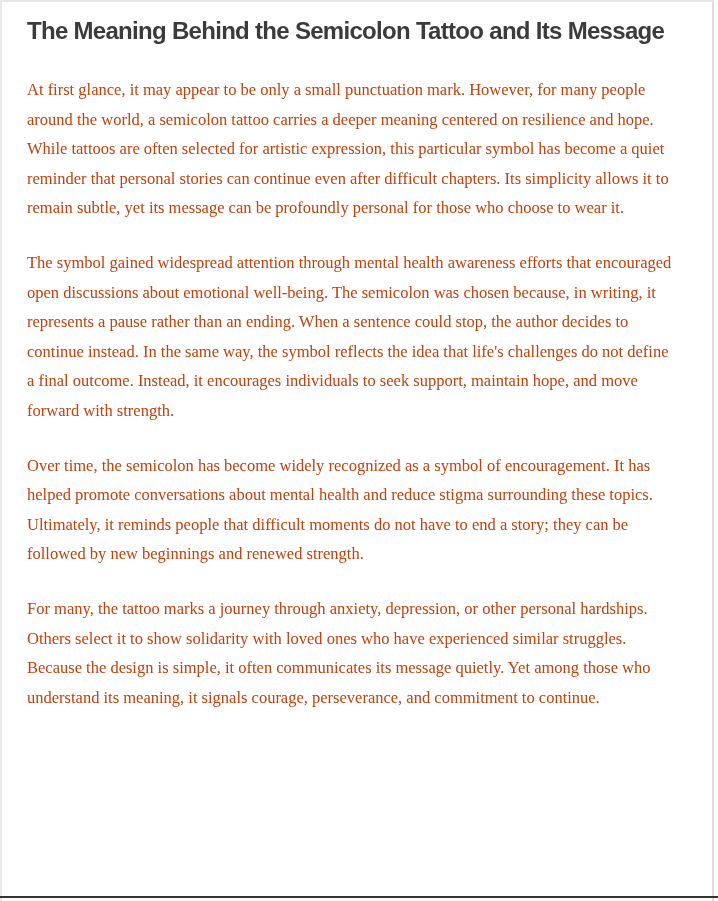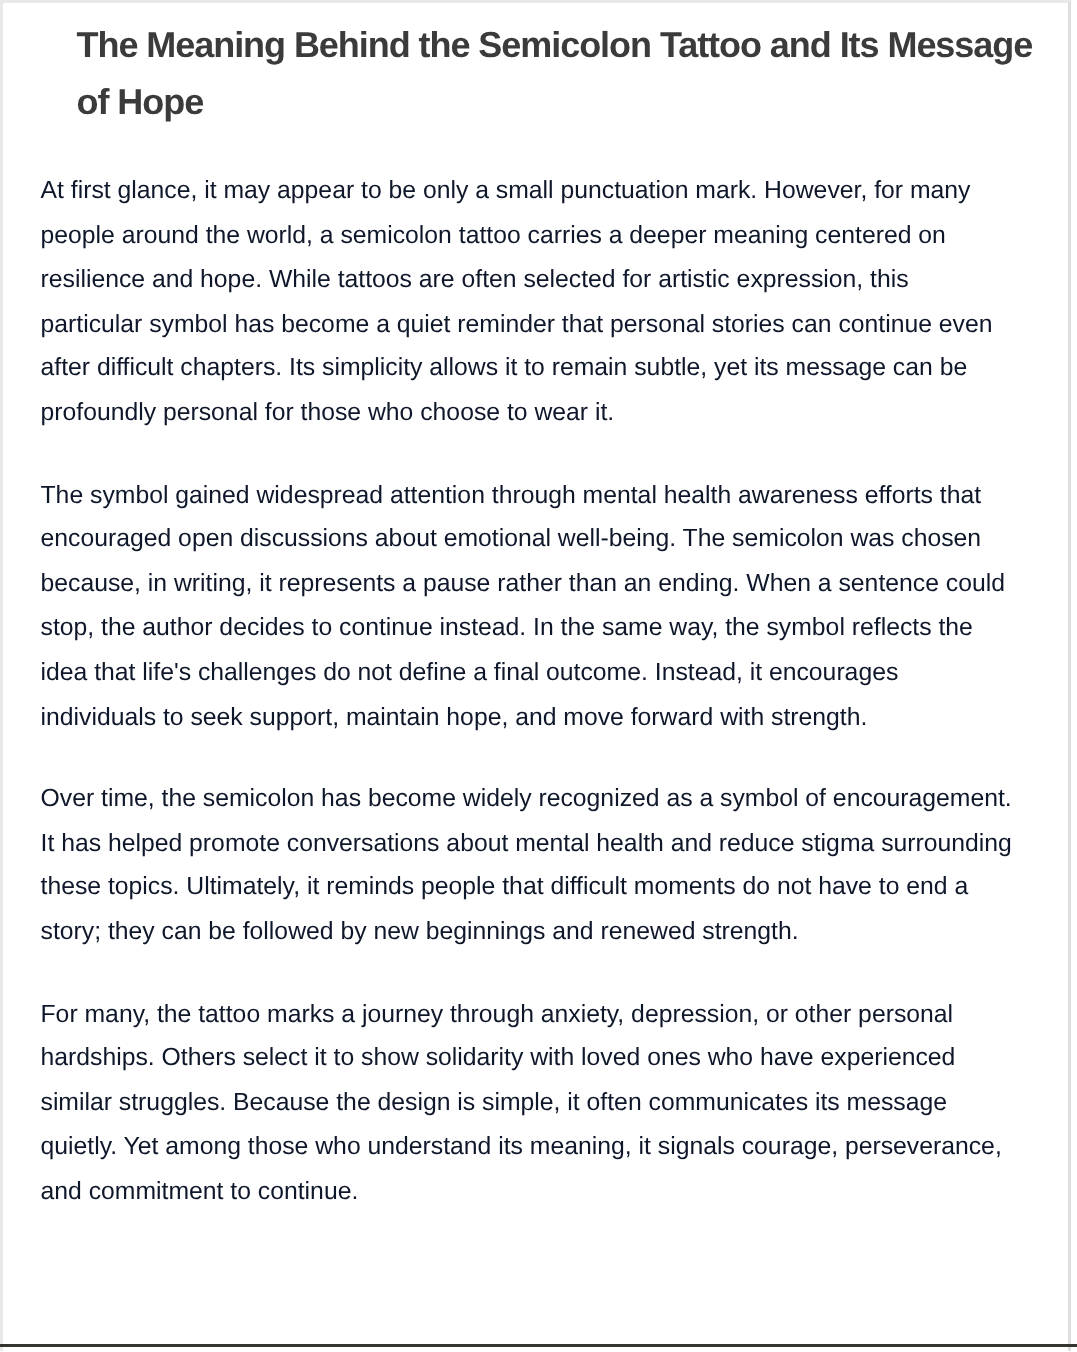--- a/index.html
+++ b/index.html
@@ -41,41 +41,40 @@
     padding: 0;
     font-size: 24px;
     font-weight: 700;
     line-height: 38px;
     letter-spacing: -0.7px;
     color: #3b3b3b;
   }
   h1.title .title-line {
     display: block;
     white-space: nowrap;
-    margin-left: 24px;
   }
   .article p {
     margin: 0 16px 25px 0;
     width: 650px;
     font-size: 16.5px;
     line-height: 29.6px;
     letter-spacing: 0;
-    color: #0f172a;
+    color: #c2410c;
+    font-family: Liberation Serif, serif;
   }
 </style>
 </head>
 <body>
 
 <div class="page">
   <div class="frame"></div>
 
   <div class="content">
     <h1 class="title">
       <span class="title-line">The Meaning Behind the Semicolon Tattoo and Its Message</span>
-      <span class="title-line">of Hope</span>
     </h1>
 
     <div class="article">
       <p>At first glance, it may appear to be only a small punctuation mark. However, for many people around the world, a semicolon tattoo carries a deeper meaning centered on resilience and hope. While tattoos are often selected for artistic expression, this particular symbol has become a quiet reminder that personal stories can continue even after difficult chapters. Its simplicity allows it to remain subtle, yet its message can be profoundly personal for those who choose to wear it.</p>
       <p>The symbol gained widespread attention through mental health awareness efforts that encouraged open discussions about emotional well-being. The semicolon was chosen because, in writing, it represents a pause rather than an ending. When a sentence could stop, the author decides to continue instead. In the same way, the symbol reflects the idea that life's challenges do not define a final outcome. Instead, it encourages individuals to seek support, maintain hope, and move forward with strength.</p>
       <p>Over time, the semicolon has become widely recognized as a symbol of encouragement. It has helped promote conversations about mental health and reduce stigma surrounding these topics. Ultimately, it reminds people that difficult moments do not have to end a story; they can be followed by new beginnings and renewed strength.</p>
       <p>For many, the tattoo marks a journey through anxiety, depression, or other personal hardships. Others select it to show solidarity with loved ones who have experienced similar struggles. Because the design is simple, it often communicates its message quietly. Yet among those who understand its meaning, it signals courage, perseverance, and commitment to continue.</p>
     </div>
   </div>
 

